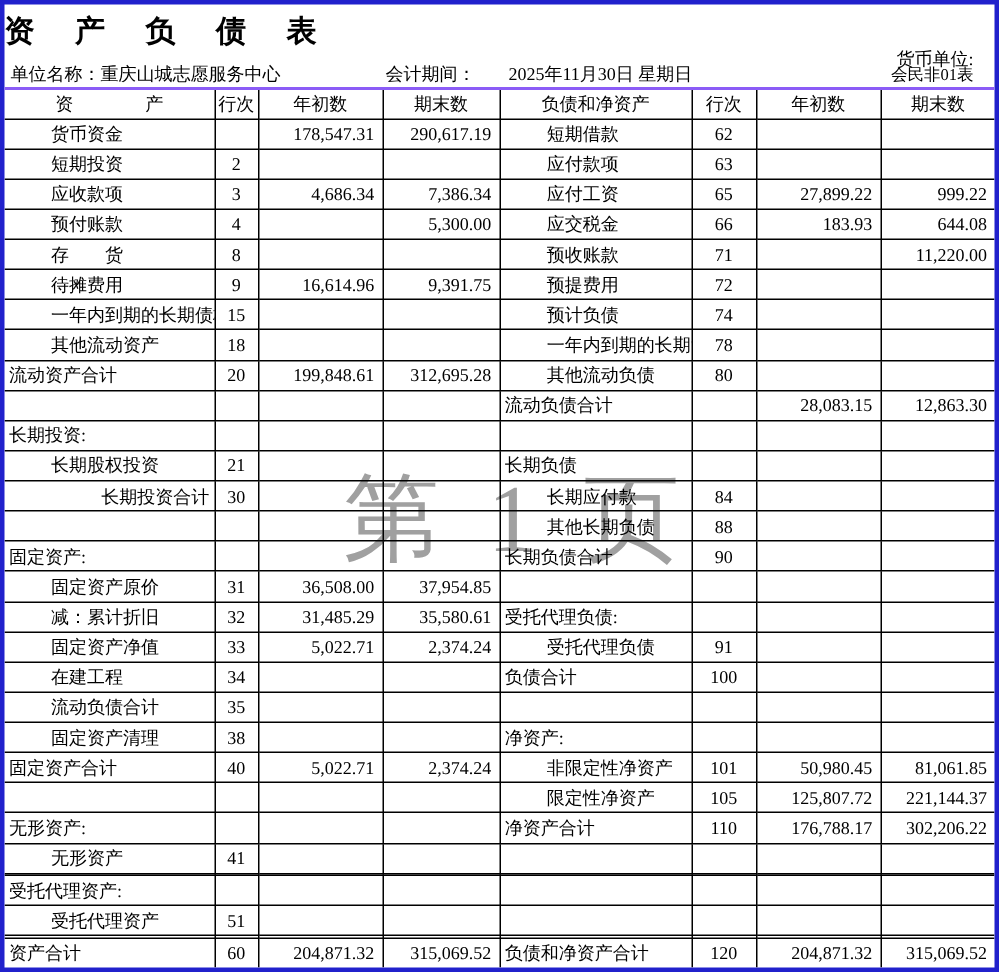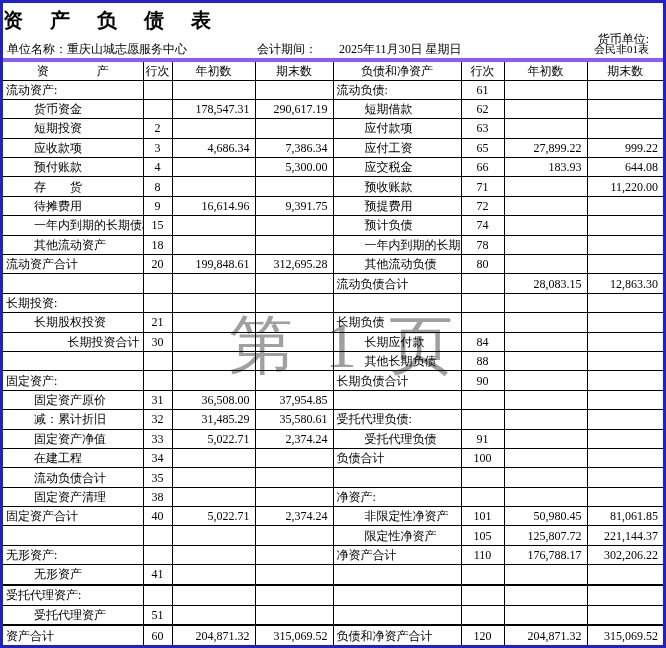--- a/index.html
+++ b/index.html
@@ -13,21 +13,21 @@
     font-size:20px;font-weight:700;letter-spacing:11px;white-space:nowrap;
   }
   .meta{position:absolute;font-size:12px;white-space:nowrap;}
   .meta-unit{top:38px;left:4px;}
   .meta-period-label{top:38px;left:254px;}
   .meta-period-value{top:38px;left:336px;}
   .form-code{top:39px;right:14px;font-size:11px;}
   .currency{top:28px;right:14px;}
   table.bs{
     position:absolute;top:55px;left:0;width:660px;height:587px;
-    border-collapse:collapse;table-layout:fixed;border-top:4px solid #8b5cf6;
+    border-collapse:collapse;table-layout:fixed;border-top:2px solid #8b5cf6;
   }
   .bs th,.bs td{
     border:1px solid #000;font-size:12px;font-weight:normal;line-height:1;
     padding:0;margin:0;overflow:hidden;white-space:nowrap;vertical-align:middle;
   }
   .bs thead tr{height:20px;}
   .bs tr > *:first-child{border-left:none;}
   .bs tr > *:last-child{border-right:none;}
   .bs tr:last-child td{border-bottom:none;}
   .bs th{text-align:center;}
@@ -75,30 +75,20 @@
         <th>年初数</th>
         <th>期末数</th>
         <th>负债和净资产</th>
         <th>行次</th>
         <th>年初数</th>
         <th>期末数</th>
       </tr>
     </thead>
     <tbody>
         <tr>
-          <td class="lbl sec">流动资产:</td>
-          <td class="lin"></td>
-          <td class="amt"></td>
-          <td class="amt"></td>
-          <td class="lbl sec">流动负债:</td>
-          <td class="lin">61</td>
-          <td class="amt"></td>
-          <td class="amt"></td>
-        </tr>
-        <tr>
           <td class="lbl item">货币资金</td>
           <td class="lin"></td>
           <td class="amt">178,547.31</td>
           <td class="amt">290,617.19</td>
           <td class="lbl item">短期借款</td>
           <td class="lin">62</td>
           <td class="amt"></td>
           <td class="amt"></td>
         </tr>
         <tr>

